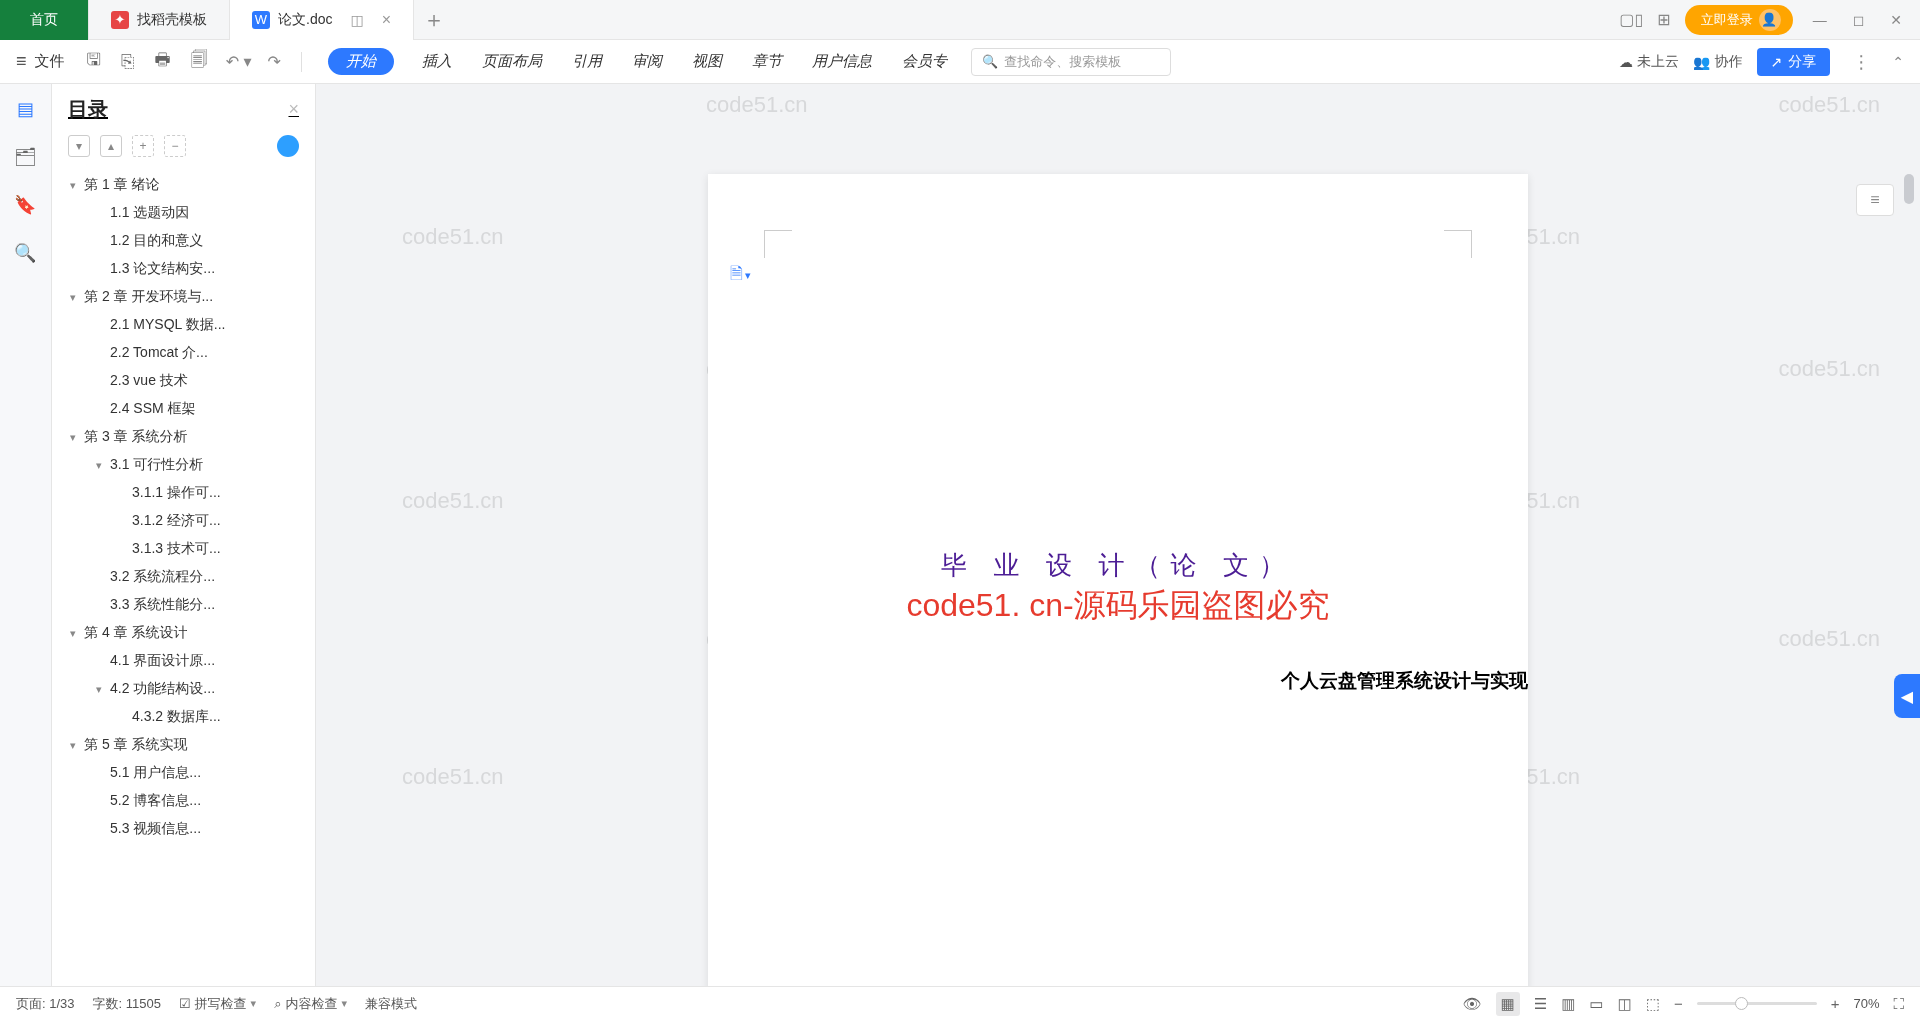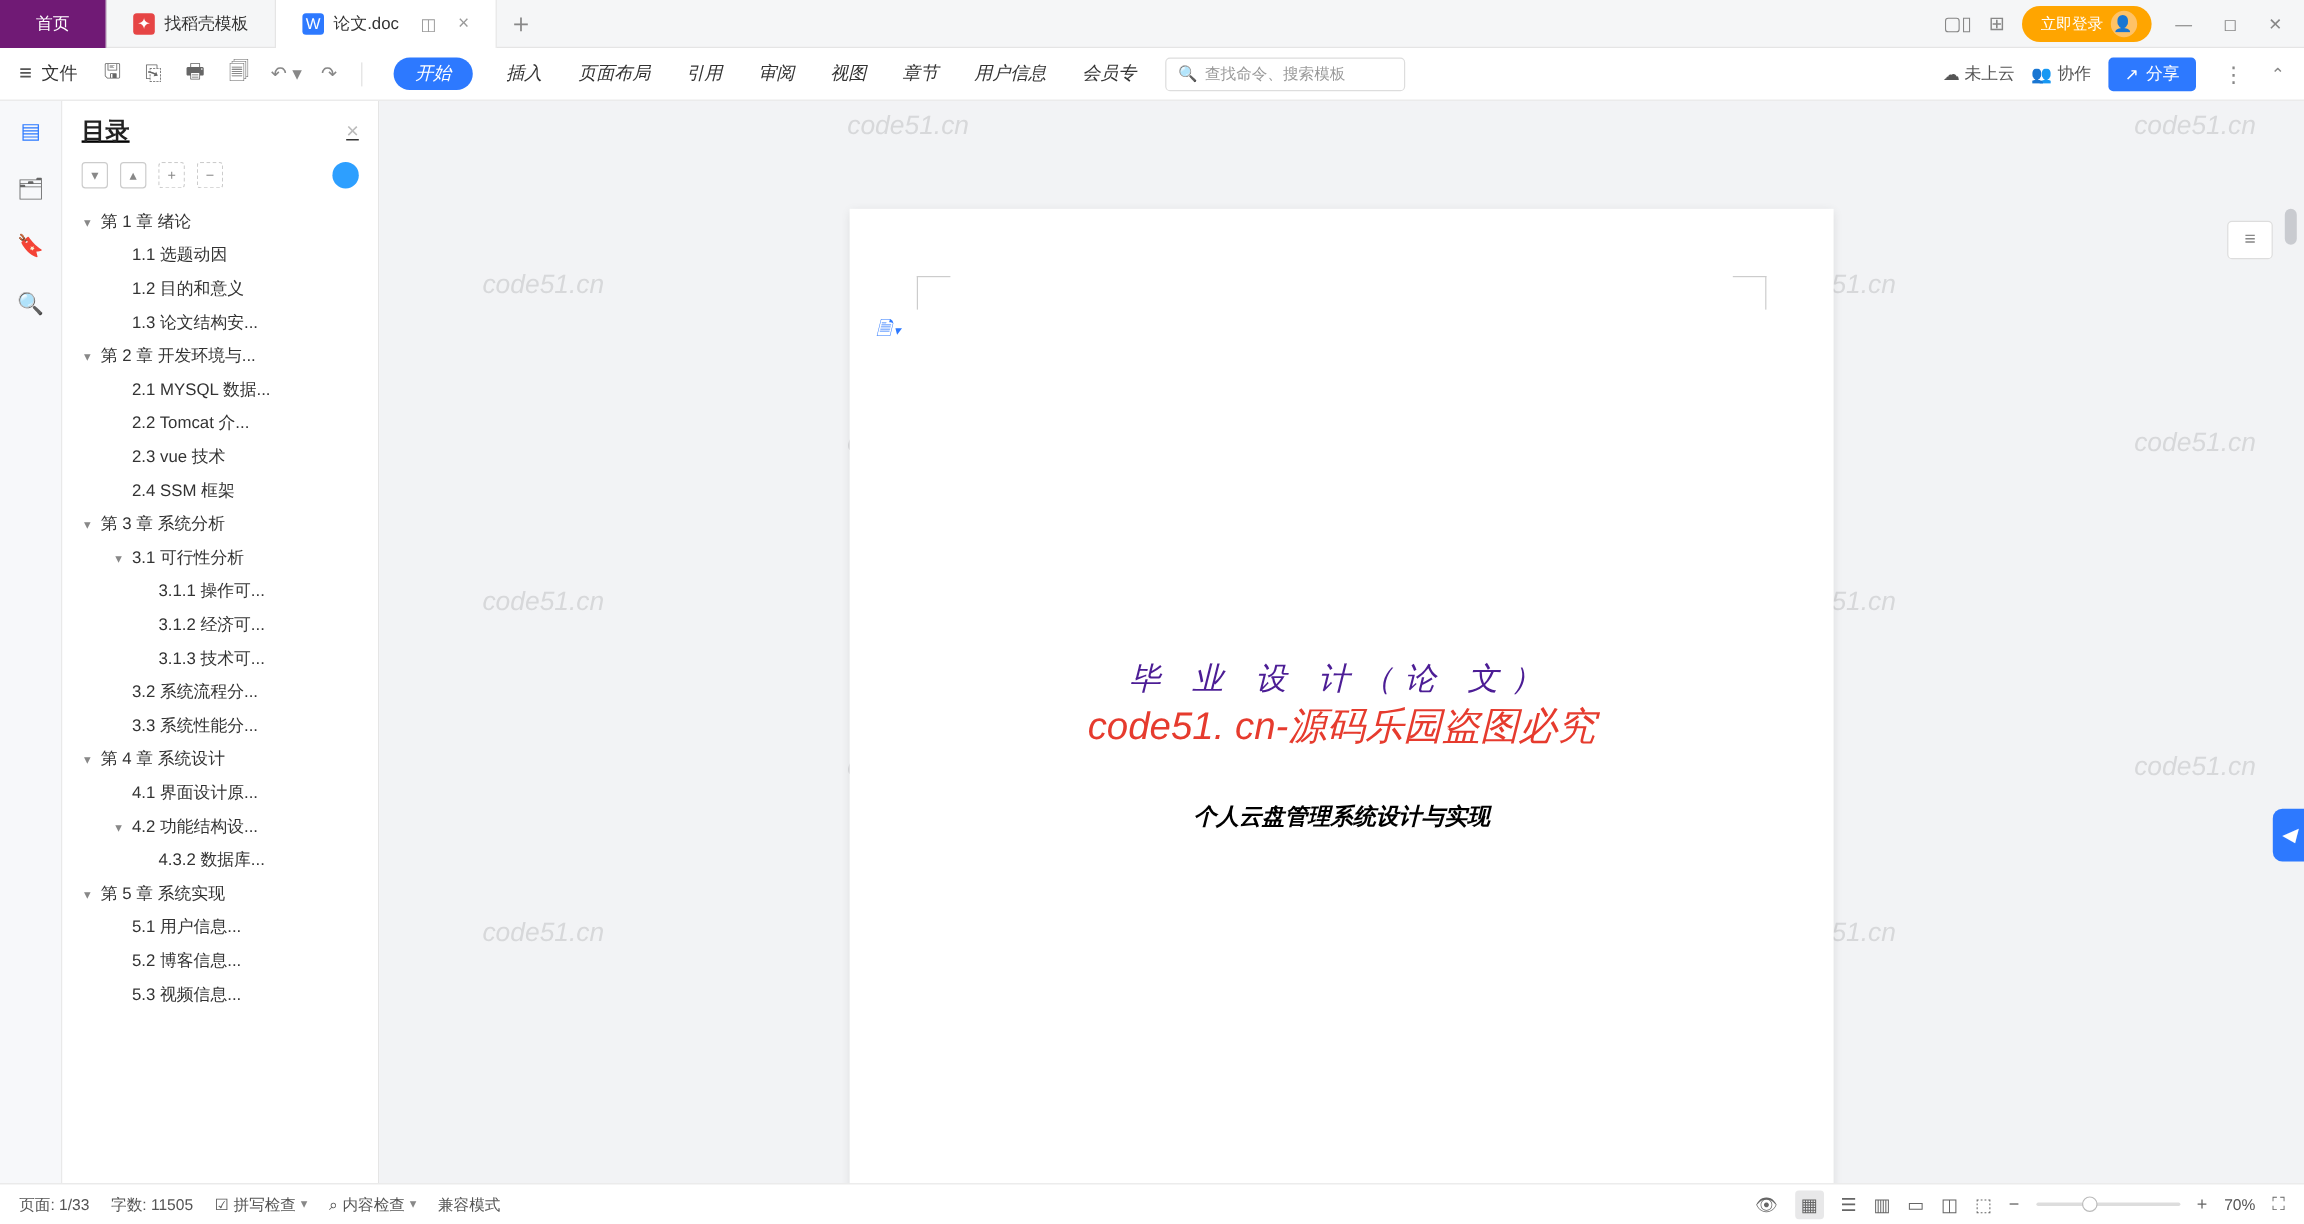--- a/index.html
+++ b/index.html
@@ -1,19 +1,19 @@
 <!DOCTYPE html>
 <html><head>
 <meta charset="utf-8">
 <style>
 * { margin:0; padding:0; box-sizing:border-box; font-family:"Microsoft YaHei",sans-serif; }
 body { width:1920px; height:1020px; background:#fff; overflow:hidden; position:relative; display:flex; flex-direction:column; }
 .tabbar { height:40px; background:#f5f6f7; display:flex; align-items:center; border-bottom:1px solid #e5e5e5; }
 .tab { height:40px; padding:0 22px; display:flex; align-items:center; gap:8px; font-size:14px; color:#333; cursor:pointer; border-right:1px solid #e5e5e5; }
-.tab.home { background:#701a75; color:#fff; padding:0 30px; }
+.tab.home { background:#15803d; color:#fff; padding:0 30px; }
 .tab.active { background:#fff; }
 .tab-icon { width:18px; height:18px; display:inline-flex; align-items:center; justify-content:center; font-size:13px; border-radius:3px; }
 .tab .close { color:#999; font-size:16px; margin-left:10px; }
 .tab .dual { color:#999; font-size:14px; margin-left:10px; }
 .tabbar-plus { width:40px; text-align:center; color:#888; font-size:22px; cursor:pointer; }
 .tabbar-right { margin-left:auto; display:flex; align-items:center; gap:14px; padding-right:12px; }
 .tbicon { color:#888; font-size:16px; cursor:pointer; }
 .login-btn { background:#ffa500; color:#fff; border-radius:16px; padding:4px 12px 4px 16px; font-size:13px; display:flex; align-items:center; gap:6px; }
 .avatar { width:22px; height:22px; border-radius:50%; background:#ffc266; display:inline-flex; align-items:center; justify-content:center; }
 .wctrl { color:#888; font-size:14px; padding:0 6px; cursor:pointer; }
@@ -47,29 +47,29 @@
 .otool { width:22px; height:22px; border:1px solid #ccc; border-radius:3px; display:flex; align-items:center; justify-content:center; color:#888; font-size:12px; cursor:pointer; }
 .otool.dashed { border-style:dashed; }
 .ai-dot { margin-left:auto; width:22px; height:22px; border-radius:50%; background:#2d9fff; }
 .tree { flex:1; overflow-y:auto; padding:4px 8px 12px 8px; font-size:14px; color:#333; }
 .tree-item { padding:5px 4px 5px 0; white-space:nowrap; overflow:hidden; text-overflow:ellipsis; cursor:pointer; }
 .tree-item .arrow { color:#888; display:inline-block; width:14px; font-size:11px; }
 .lv0 { padding-left:10px; }
 .lv1 { padding-left:36px; }
 .lv2 { padding-left:58px; }
 
-.canvas { flex:1; background:#f2f3f5; position:relative; overflow:hidden;font-style:italic; }
+.canvas { flex:1; background:#f2f3f5; position:relative; overflow:hidden; }
 .page { position:absolute; left:50%; top:90px; transform:translateX(-50%); width:820px; height:1060px; background:#fff; box-shadow:0 2px 8px rgba(0,0,0,.1); }
 .crop { position:absolute; width:28px; height:28px; border:1px solid #ccc; }
 .crop.tl { top:56px; left:56px; border-right:none; border-bottom:none; }
 .crop.tr { top:56px; right:56px; border-left:none; border-bottom:none; }
 .doc-chip { position:absolute; top:88px; left:22px; color:#2d79ff; font-size:16px; display:flex; align-items:center; gap:2px; }
 .doc-title1 { position:absolute; top:374px; width:100%; text-align:center; font-size:26px; font-family:"SimSun",serif; letter-spacing:10px; color:#4c1d95; }
 .wm-big { position:absolute; top:410px; width:100%; text-align:center; font-size:32px; color:#e63b2e; font-weight:500; }
-.doc-title2 { position:absolute; top:494px; width:100%; text-align:center; font-size:19px; font-family:"SimSun",serif; font-weight:600; color:#000; }
+.doc-title2 { position:absolute; top:494px; width:100%; text-align:right; font-size:19px; font-family:"SimSun",serif; font-weight:600; color:#000; }
 .wm { position:absolute; color:#d7d8da; font-size:22px; pointer-events:none; }
 
 .right-float { position:absolute; top:100px; right:26px; width:38px; height:32px; border:1px solid #ddd; border-radius:4px; background:#fff; display:flex; align-items:center; justify-content:center; color:#888; }
 .right-tab { position:absolute; right:0; top:590px; width:26px; height:44px; background:#2d79ff; border-radius:8px 0 0 8px; display:flex; align-items:center; justify-content:center; color:#fff; }
 .scroll-track { position:absolute; right:4px; top:90px; bottom:0; width:12px; }
 .scroll-thumb { position:absolute; top:0; width:10px; height:30px; background:#c9cbd0; border-radius:5px; }
 
 .statusbar { height:34px; border-top:1px solid #e5e5e5; display:flex; align-items:center; padding:0 16px; gap:18px; font-size:13px; color:#555; background:#fff; }
 .statusbar .sitem { display:flex; align-items:center; gap:4px; }
 .statusbar-right { margin-left:auto; display:flex; align-items:center; gap:14px; }

